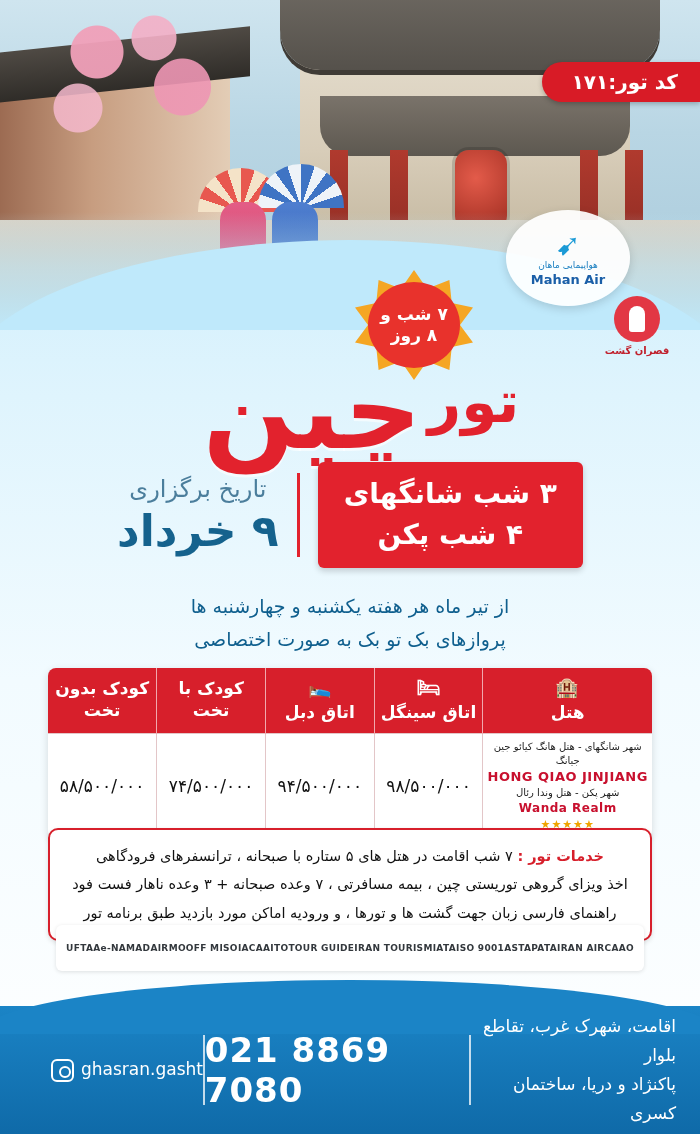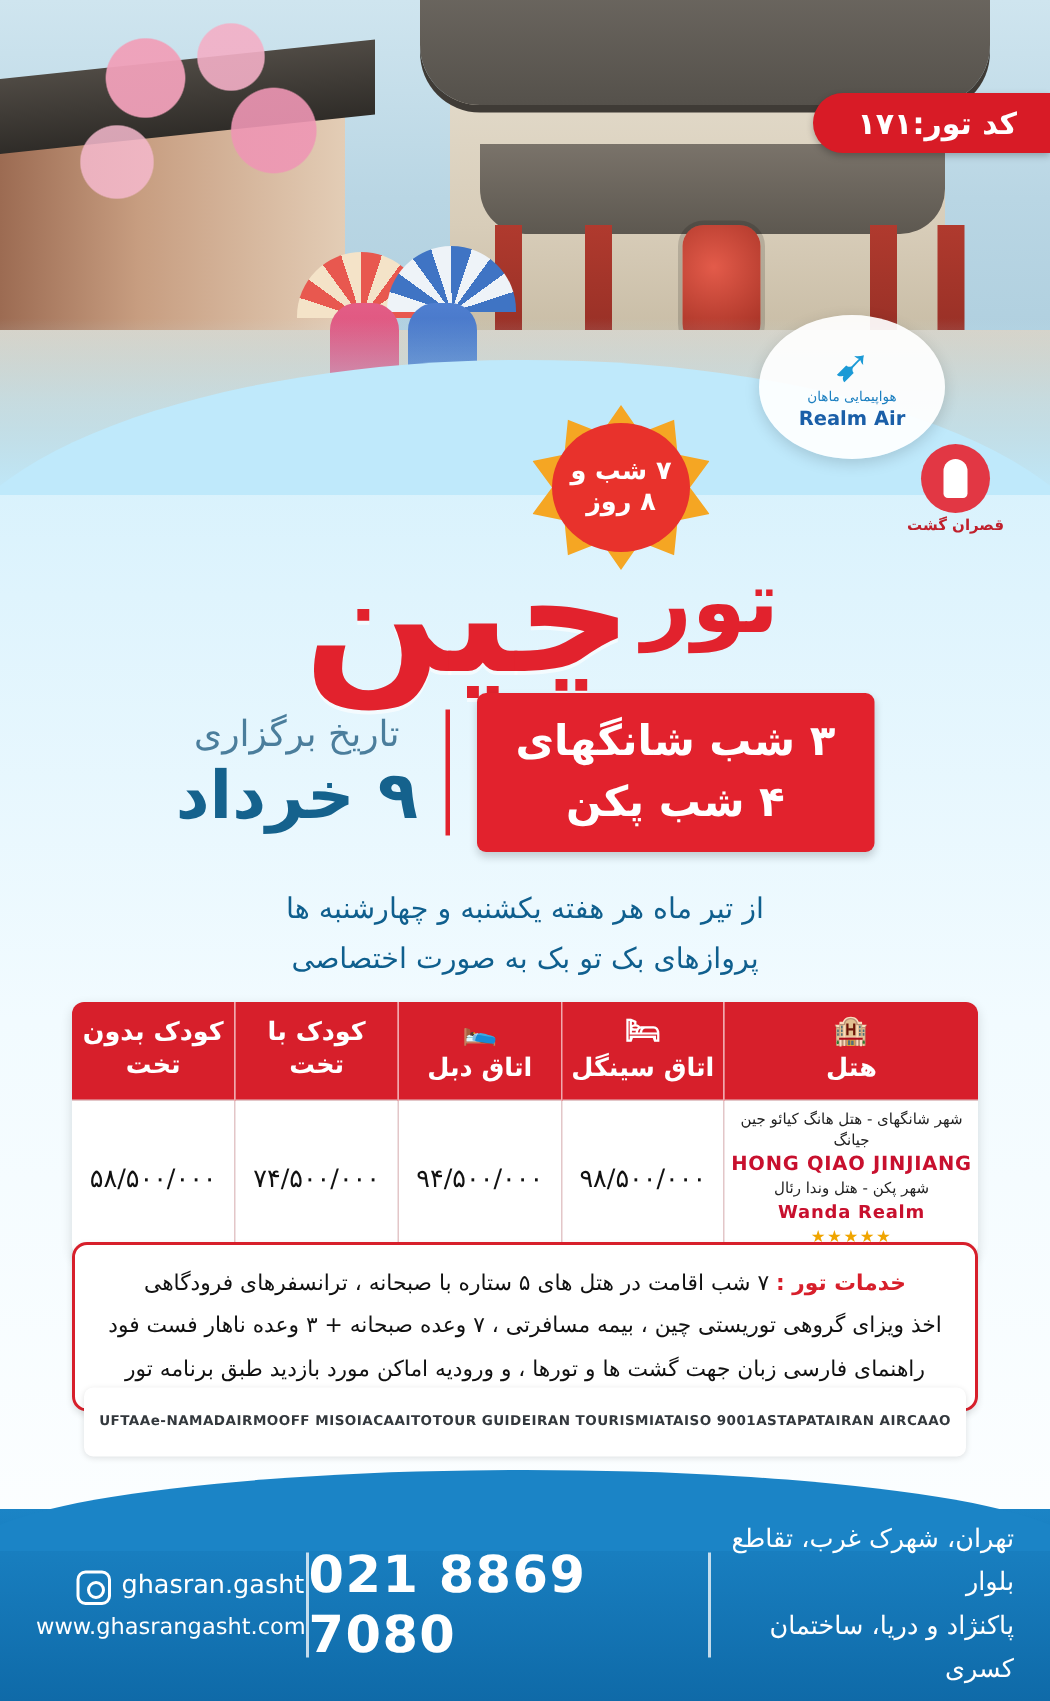--- a/index.html
+++ b/index.html
@@ -488,21 +488,21 @@
     <div class="girl g2"></div>
     <div class="fade"></div>
     <div class="curve"></div>
   </div>
 
   <div class="tour-code">کد تور:۱۷۱</div>
 
   <div class="airline">
     <div class="bird">➹</div>
     <div class="name-fa">هواپیمایی ماهان</div>
-    <div class="name">Realm Air</div>
+    <div class="name">Mahan Air</div>
   </div>
 
   <div class="agency">
     <div class="mark"></div>
     <div class="label">قصران گشت</div>
   </div>
 
   <div class="burst">
     <div class="star"></div>
     <div class="inner">
@@ -605,29 +605,28 @@
     <span class="lg">MOOFF M</span>
     <span class="lg">AIR</span>
     <span class="lg">e-NAMAD</span>
     <span class="lg">UFTAA</span>
   </div>
 
   <div class="footer">
     <div class="wave"></div>
     <div class="inner">
       <div class="addr">
-        <div>تهران، شهرک غرب، تقاطع بلوار</div>
+        <div>اقامت، شهرک غرب، تقاطع بلوار</div>
         <div>پاکنژاد و دریا، ساختمان کسری</div>
       </div>
       <div class="divider"></div>
       <div class="phone">021 8869 7080</div>
       <div class="divider"></div>
       <div class="social">
         <div class="row">
           <span class="ig"></span>
           <span>ghasran.gasht</span>
         </div>
-        <div class="site">www.ghasrangasht.com</div>
       </div>
     </div>
   </div>
 
 </div>
 
 </body></html>

